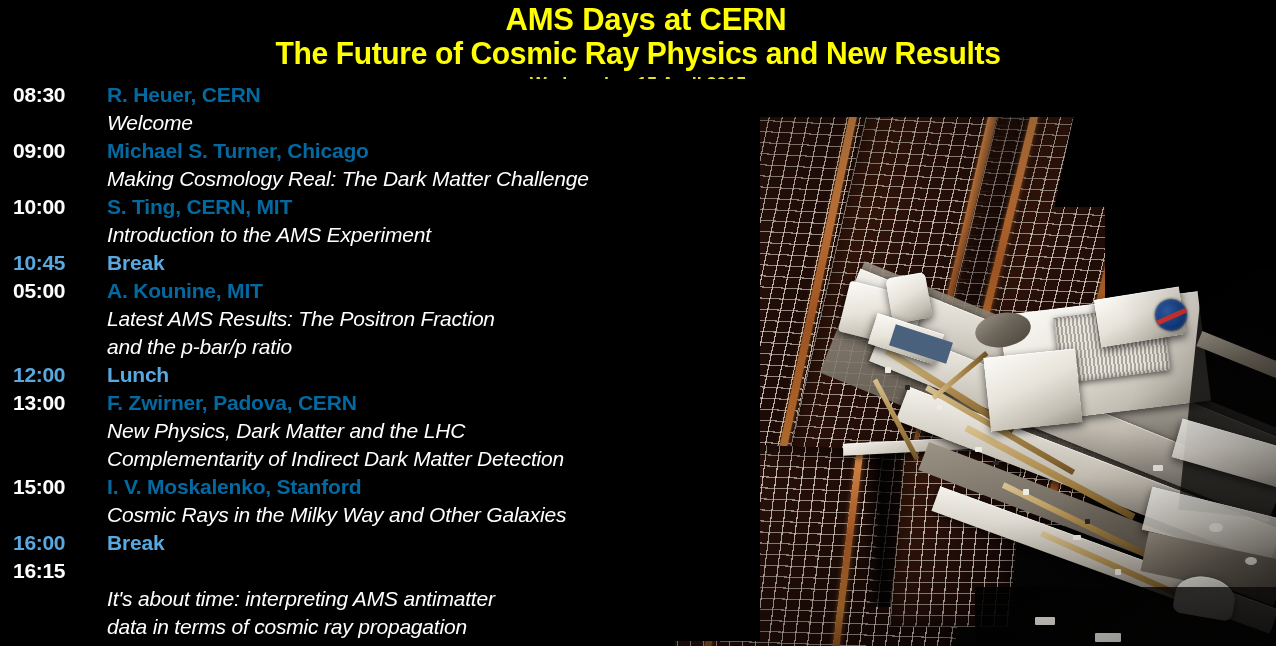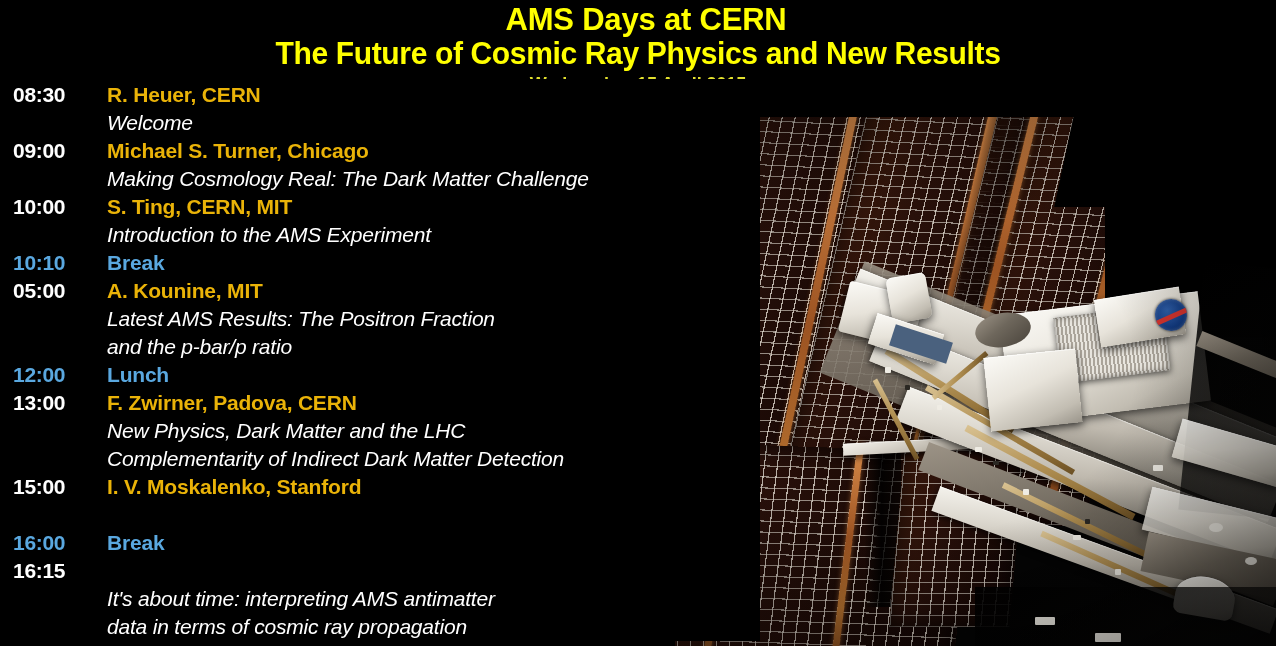--- a/index.html
+++ b/index.html
@@ -107,21 +107,21 @@
     position:absolute;left:0;top:-2px;height:30px;width:100%;
     background:#000;z-index:-1;
   }
   .time{
     position:absolute;left:13px;top:2px;
     font-size:21px;font-weight:bold;color:#ffffff;
     letter-spacing:-.3px;
   }
   .speaker{
     position:absolute;left:107px;top:2px;
-    font-size:21px;font-weight:bold;color:#eab308;
+    font-size:21px;font-weight:bold;color:#0369a1;
     letter-spacing:-.2px;
   }
   .desc{
     position:absolute;left:107px;top:2px;
     font-size:21px;font-style:italic;color:#ffffff;
     letter-spacing:-.2px;
   }
   .row.break .time,.row.break .speaker{color:#5aa8e0;}
   .row.break .speaker{font-weight:bold;}
 </style>
@@ -237,21 +237,21 @@
         <div class="bg-shield"></div>
         <span class="time">10:00</span>
         <span class="speaker">S.  Ting, CERN, MIT</span>
       </div>
       <div class="row">
         <div class="bg-shield"></div>
         <span class="desc">Introduction to the AMS Experiment</span>
       </div>
       <div class="row break">
         <div class="bg-shield"></div>
-        <span class="time">10:10</span>
+        <span class="time">10:45</span>
         <span class="speaker">Break</span>
       </div>
       <div class="row">
         <div class="bg-shield"></div>
         <span class="time">05:00</span>
         <span class="speaker">A. Kounine, MIT</span>
       </div>
       <div class="row">
         <div class="bg-shield"></div>
         <span class="desc">Latest AMS Results: The Positron Fraction</span>
@@ -278,20 +278,21 @@
         <div class="bg-shield"></div>
         <span class="desc">Complementarity of Indirect Dark Matter Detection</span>
       </div>
       <div class="row">
         <div class="bg-shield"></div>
         <span class="time">15:00</span>
         <span class="speaker">I. V. Moskalenko, Stanford</span>
       </div>
       <div class="row">
         <div class="bg-shield"></div>
+        <span class="desc">Cosmic Rays in the Milky Way and Other Galaxies</span>
       </div>
       <div class="row break">
         <div class="bg-shield"></div>
         <span class="time">16:00</span>
         <span class="speaker">Break</span>
       </div>
       <div class="row">
         <div class="bg-shield"></div>
         <span class="time">16:15</span>
       </div>

